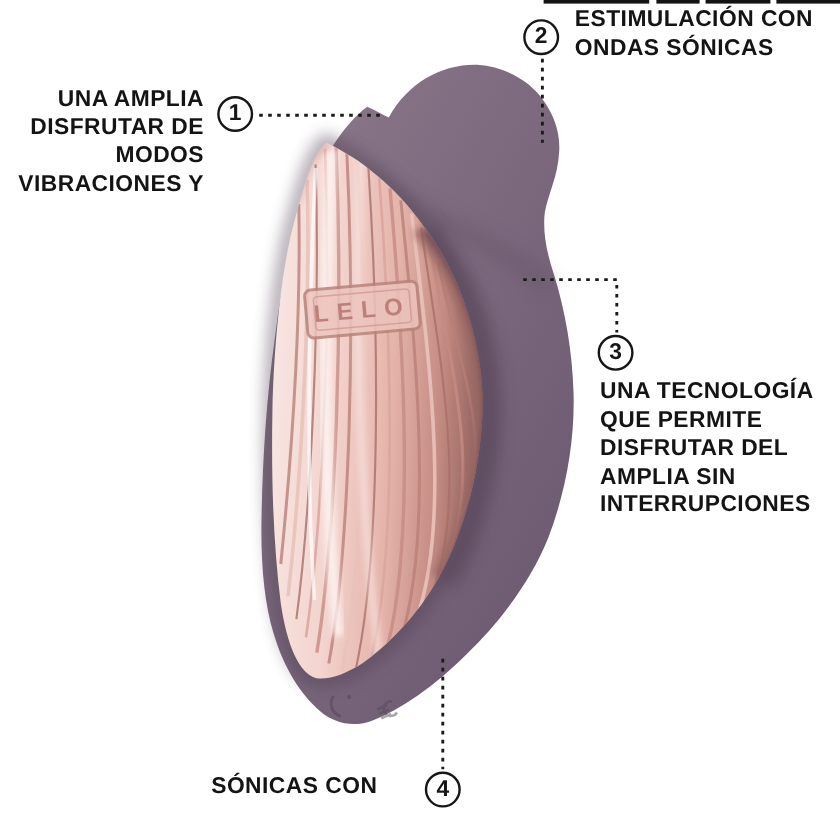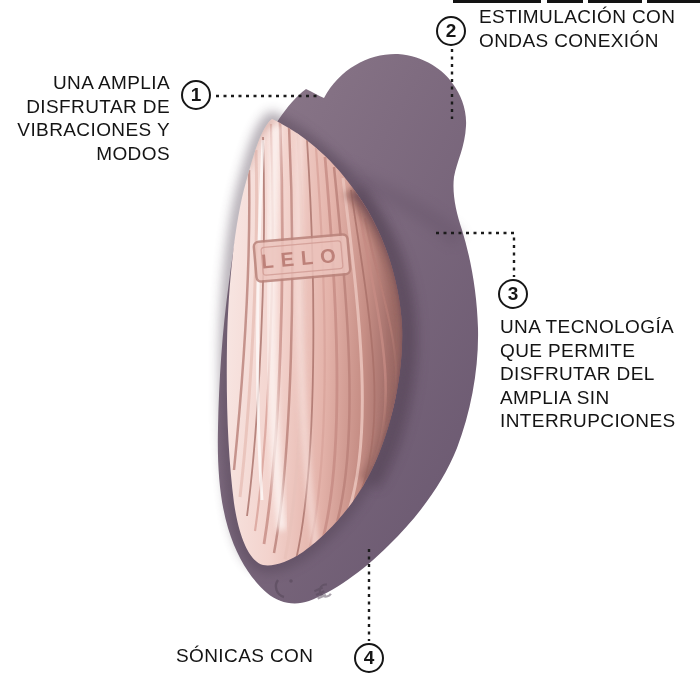--- a/index.html
+++ b/index.html
@@ -2,21 +2,21 @@
 <html><head>
 <meta charset="utf-8">
 <style>
   html,body{margin:0;padding:0;background:#ffffff;}
   .stage{
     position:relative;width:700px;height:700px;overflow:hidden;
     font-family:"Liberation Sans","DejaVu Sans",sans-serif;
     background:#ffffff;
   }
   .callout-label{
-    position:absolute;color:#141414;font-weight:normal;
+    position:absolute;color:#141414;font-weight:bold;
     font-size:19px;line-height:23.5px;letter-spacing:.4px;
     white-space:nowrap;
   }
   .align-right{text-align:right;}
   .align-left{text-align:left;}
   .num-circle{
     position:absolute;width:26px;height:26px;border-radius:50%;
     border:2.6px solid #161616;background:#ffffff;color:#161616;
     display:flex;align-items:center;justify-content:center;
     font-size:19px;font-weight:bold;
@@ -133,30 +133,30 @@
       <path d="M216,96 H321"></path>
       <path d="M452,49 V119"></path>
       <path d="M436,233 H514 V277"></path>
       <path d="M369,549 V641"></path>
     </g>
   </svg>
 
   <div class="callout-label align-right" style="right:530px;top:71px;margin-left:48px;">
     <div>UNA AMPLIA</div>
     <div>DISFRUTAR DE</div>
+    <div>MODOS</div>
     <div>VIBRACIONES Y</div>
-    <div>MODOS</div>
   </div>
   <div class="num-circle" style="left:181px;top:80px;">
     <span>1</span>
   </div>
 
   <div class="callout-label align-left" style="left:479px;top:5px;">
     <div>ESTIMULACIÓN CON</div>
-    <div>ONDAS CONEXIÓN</div>
+    <div>ONDAS SÓNICAS</div>
   </div>
   <div class="num-circle" style="left:436px;top:16px;">
     <span>2</span>
   </div>
 
   <div class="callout-label align-left" style="left:500px;top:315px;">
     <div>UNA TECNOLOGÍA</div>
     <div>QUE PERMITE</div>
     <div>DISFRUTAR DEL</div>
     <div>AMPLIA SIN</div>

